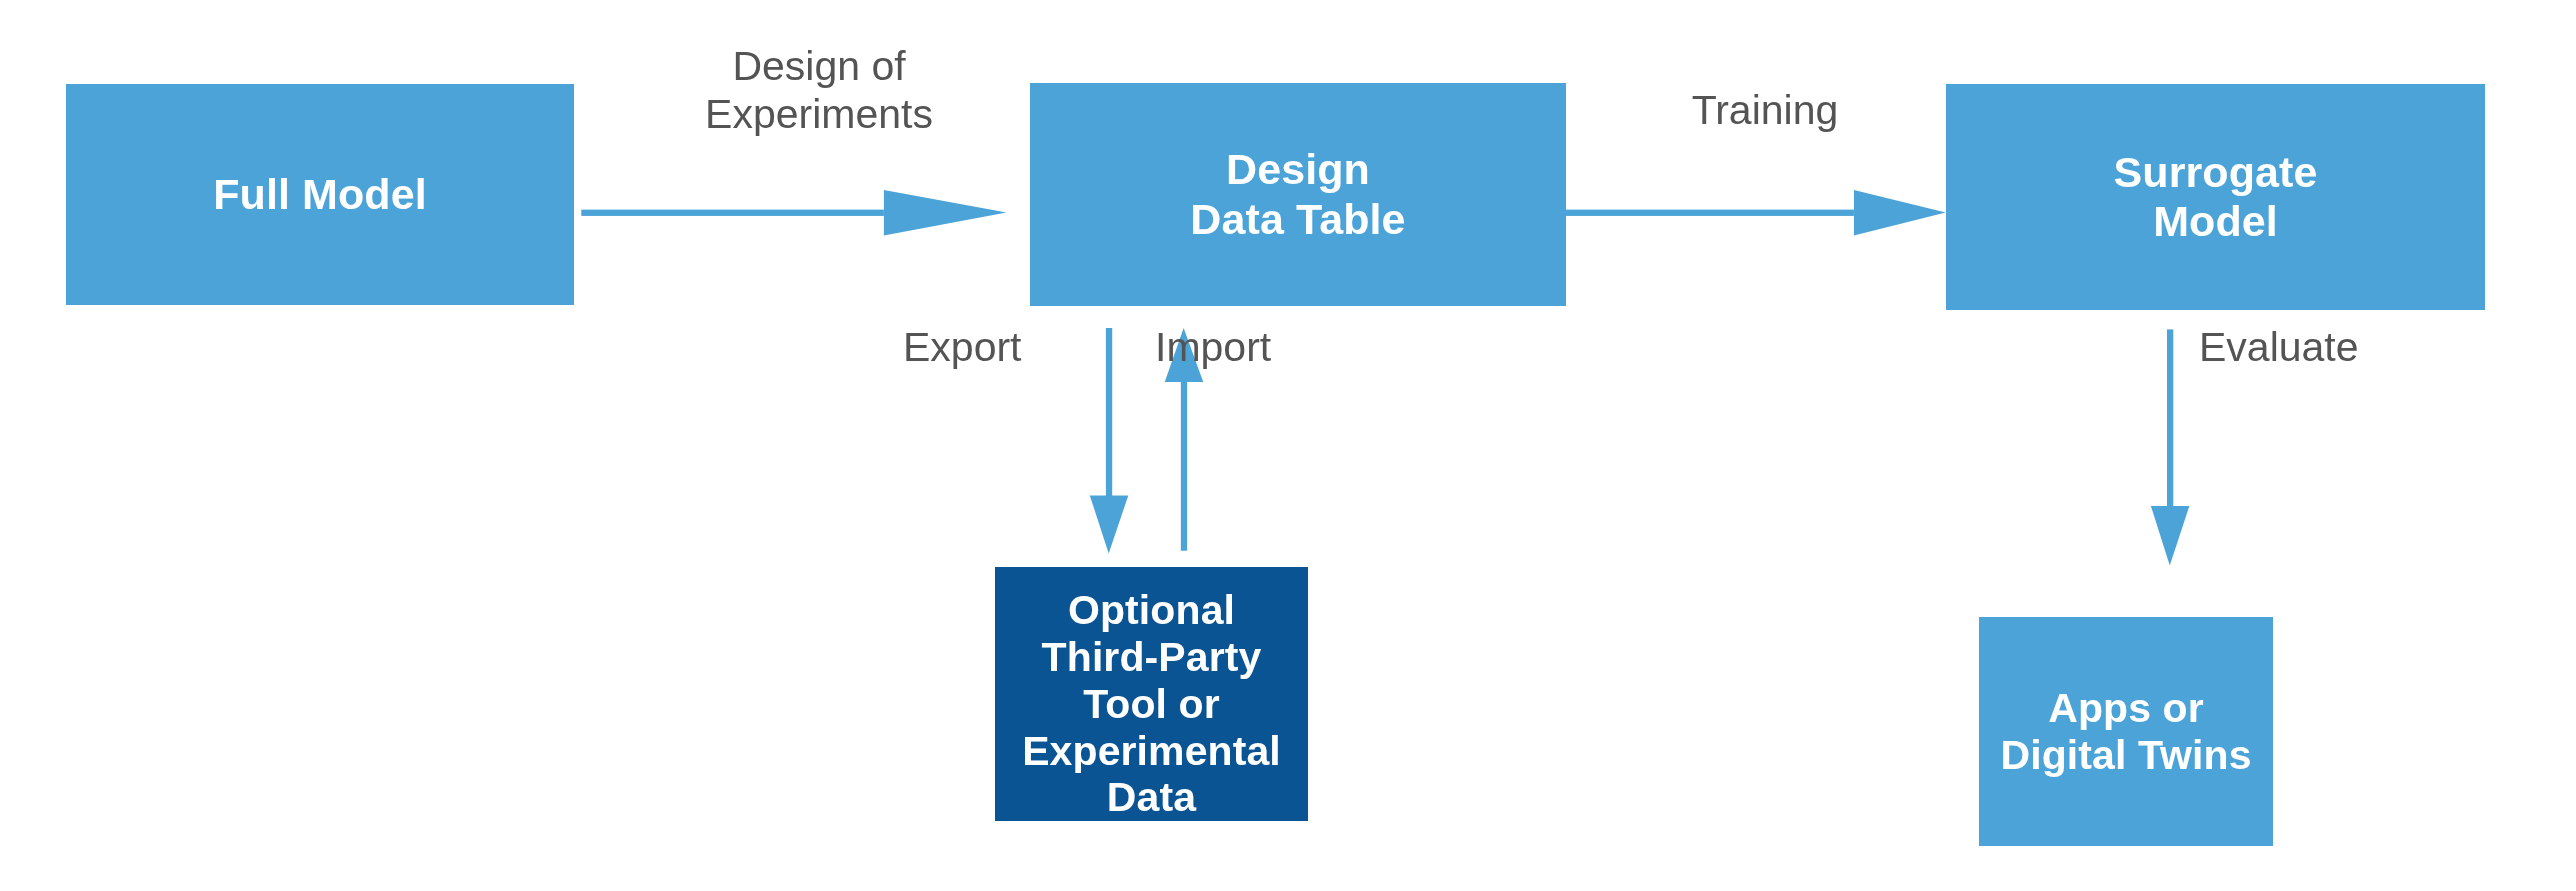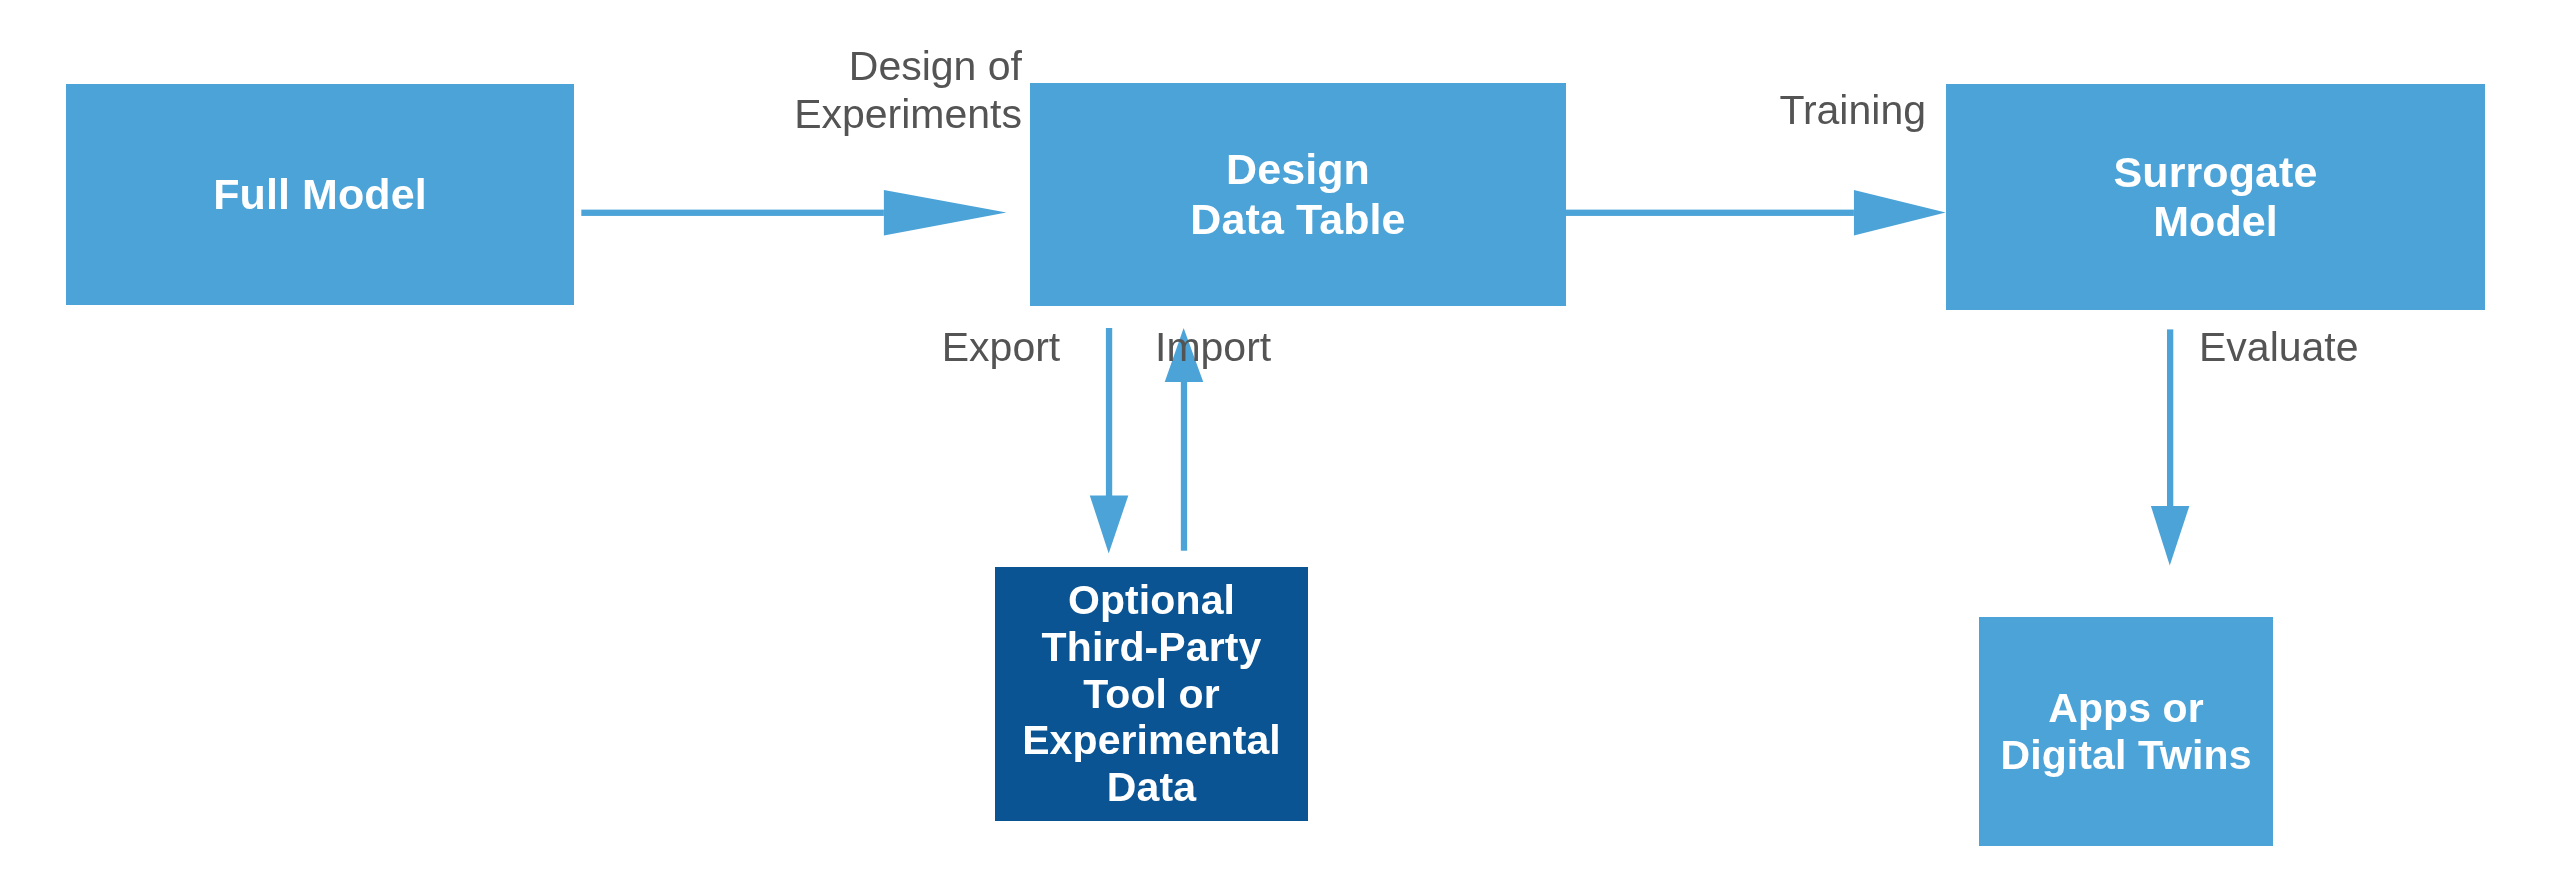--- a/index.html
+++ b/index.html
@@ -28,46 +28,46 @@
     justify-content: center;
     text-align: center;
     color: #ffffff;
     font-weight: bold;
     line-height: 1.14;
     letter-spacing: 0.1px;
     white-space: pre-line;
     box-sizing: border-box;
   }
   .node.light { background: #4BA3D8; }
-  .node.dark  { background: #0A5494; }
+  .node.dark  { background: #0A5494; align-items: flex-end; }
 
   .node-label {
     display: block;
     white-space: pre-line;
   }
 
   #node-full-model   { left: 66px;   top: 84px; width: 508px;  height: 221px; font-size: 43px; text-align: center; }
   #node-design-table { left: 1030px; top: 83px; width: 536px;  height: 223px; font-size: 43px; }
   #node-surrogate    { left: 1946px; top: 84px; width: 539px;  height: 226px; font-size: 43px; }
   #node-optional     { left: 995px; top: 567px; width: 313px;  height: 254px; font-size: 41px; }
   #node-apps         { left: 1979px; top: 581px; width: 294px;  height: 229px; font-size: 41px; margin-top: 36px; }
 
   
   .edge-label {
     position: absolute;
     color: #545454;
     font-size: 41px;
     font-weight: normal;
     line-height: 1.16;
-    text-align: right;
+    text-align: center;
     white-space: pre-line;
   }
   #label-doe      { left: 616px;  top: 43px;  width: 406px; }
   #label-training { left: 1604px; top: 87px; width: 322px; }
-  #label-export   { left: 903px; top: 324px; width: 196px; text-align: center; }
+  #label-export   { left: 903px; top: 324px; width: 196px; text-align: left; }
   #label-import   { left: 1155px; top: 324px; width: 224px; text-align: left; }
   #label-evaluate { left: 2199px; top: 324px; width: 294px; text-align: left; }
 
   
   #arrow-layer {
     position: absolute;
     left: 0; top: 0;
     width: 2576px;
     height: 892px;
     pointer-events: none;

